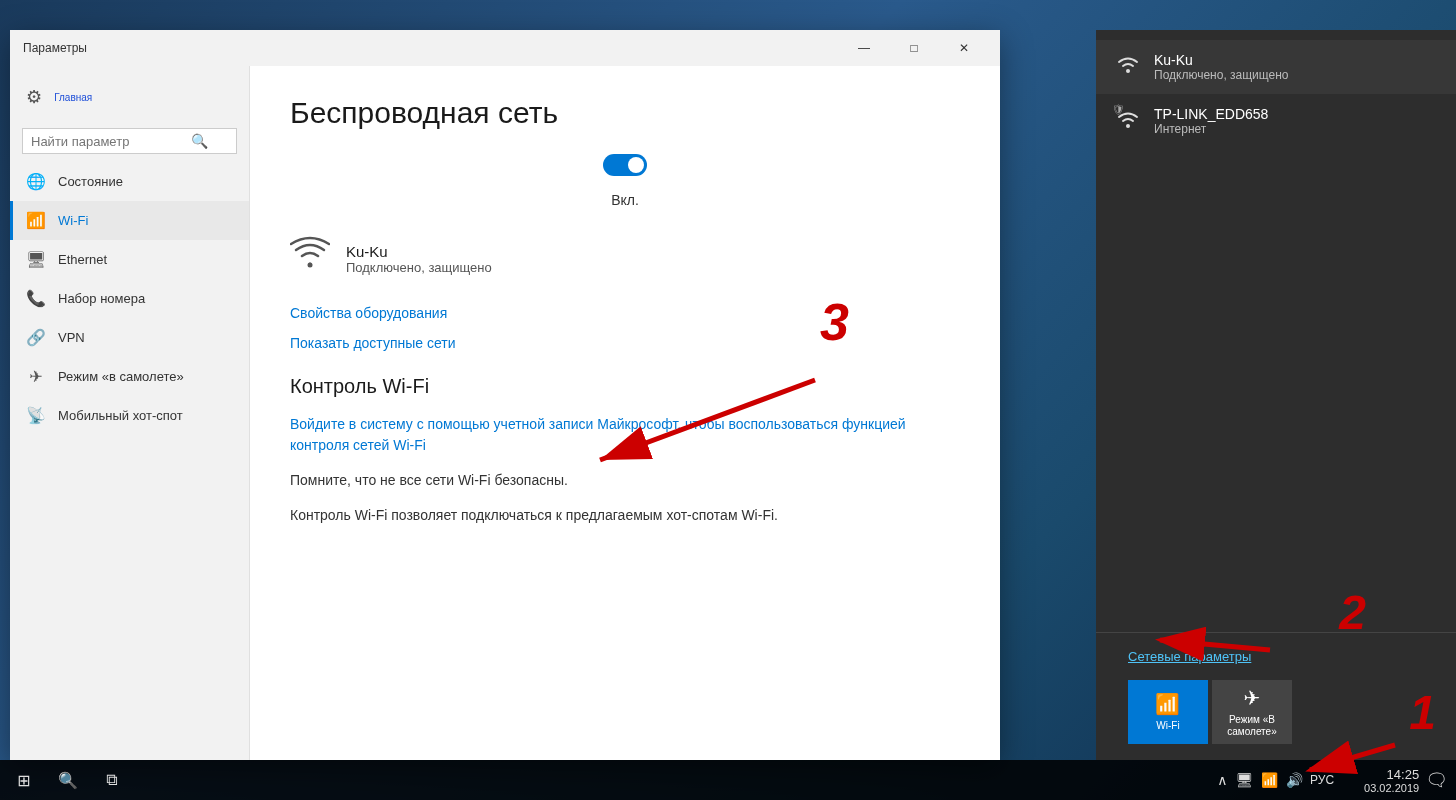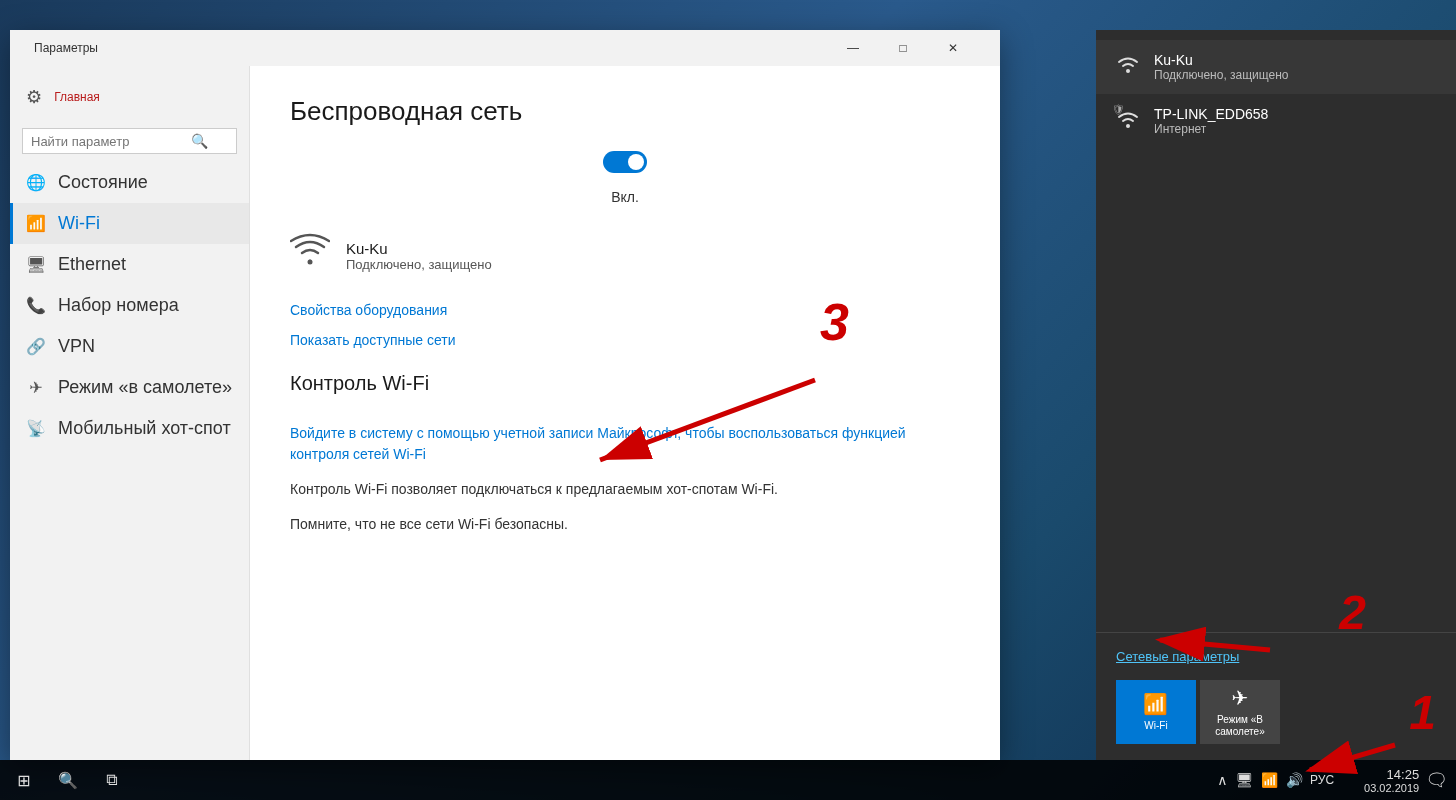--- a/index.html
+++ b/index.html
@@ -31,21 +31,21 @@
       box-shadow: 0 8px 30px rgba(0,0,0,0.4);
       display: flex;
       flex-direction: column;
     }
 
     .title-bar {
       display: flex;
       align-items: center;
       justify-content: space-between;
       background: #f2f2f2;
-      padding: 8px 24px;
+      padding: 8px 13px;
       height: 36px;
     }
 
     .title-bar-text {
       font-size: 12px;
       color: #333;
     }
 
     .title-bar-controls {
       display: flex;
@@ -87,22 +87,22 @@
       padding: 12px 16px;
       cursor: pointer;
     }
 
     .sidebar-home .icon {
       font-size: 18px;
       color: #555;
     }
 
     .sidebar-home .label {
-      font-size: 12px;
-      color: #b91c1c;
+      font-size: 10px;
+      color: #1d4ed8;
     }
 
     .search-box {
       margin: 8px 12px;
       display: flex;
       align-items: center;
       border: 1px solid #ccc;
       background: white;
       padding: 4px 8px;
     }
@@ -149,32 +149,32 @@
     }
 
     .nav-item .icon {
       font-size: 16px;
       color: #555;
       width: 20px;
       text-align: center;
     }
 
     .nav-item.active .label { color: #0078d4; }
-    .nav-item .label { font-size: 18px; color: #333; }
+    .nav-item .label { font-size: 13px; color: #333; }
 
     
     .main-content {
       flex: 1;
       padding: 30px 40px;
       overflow-y: auto;
       background: white;
     }
 
     .page-title {
-      font-size: 26px;
+      font-size: 30px;
       font-weight: 300;
       color: #1a1a1a;
       margin-bottom: 24px;
     }
 
     .toggle-row {
       display: flex;
       align-items: center;
       gap: 16px;
       margin-bottom: 28px;
@@ -224,21 +224,21 @@
       cursor: pointer;
       margin-bottom: 14px;
       display: block;
       text-decoration: none;
     }
 
     .section-title {
       font-size: 20px;
       font-weight: 300;
       color: #1a1a1a;
-      margin: 24px 0 28px;
+      margin: 24px 0 16px;
     }
 
     .ms-login-link {
       color: #0078d4;
       font-size: 14px;
       cursor: pointer;
       margin-bottom: 14px;
       line-height: 1.5;
     }
 
@@ -301,21 +301,21 @@
       font-weight: 500;
     }
 
     .flyout-net-info .flyout-net-status {
       font-size: 12px;
       color: #bbb;
     }
 
     
     .flyout-bottom {
-      padding: 16px 20px;
+      padding: 16px 32px;
       border-top: 1px solid #444;
     }
 
     .network-settings-label {
       font-size: 13px;
       color: #4fc3f7;
       text-decoration: underline;
       cursor: pointer;
       display: block;
       margin-bottom: 16px;
@@ -513,22 +513,22 @@
           </div>
         </div>
 
         <a class="link-item">Свойства оборудования</a>
         <a class="link-item">Показать доступные сети</a>
 
         <div class="section-title">Контроль Wi-Fi</div>
 
         <div class="ms-login-link">Войдите в систему с помощью учетной записи Майкрософт, чтобы воспользоваться функцией контроля сетей Wi-Fi</div>
 
+        <div class="body-text">Помните, что не все сети Wi-Fi безопасны.</div>
         <div class="body-text">Контроль Wi-Fi позволяет подключаться к предлагаемым хот-спотам Wi-Fi.</div>
-        <div class="body-text">Помните, что не все сети Wi-Fi безопасны.</div>
       </div>
     </div>
 
     <svg class="annotation-layer" xmlns="http://www.w3.org/2000/svg">
 
       <text x="810" y="310" font-size="52" font-weight="900" font-style="italic" fill="#cc0000">3</text>
 
       <line x1="805" y1="350" x2="590" y2="430" stroke="#cc0000" stroke-width="5" marker-end="url(#arrowhead3)"></line>
       <defs>
         <marker id="arrowhead3" markerWidth="10" markerHeight="7" refX="10" refY="3.5" orient="auto">

